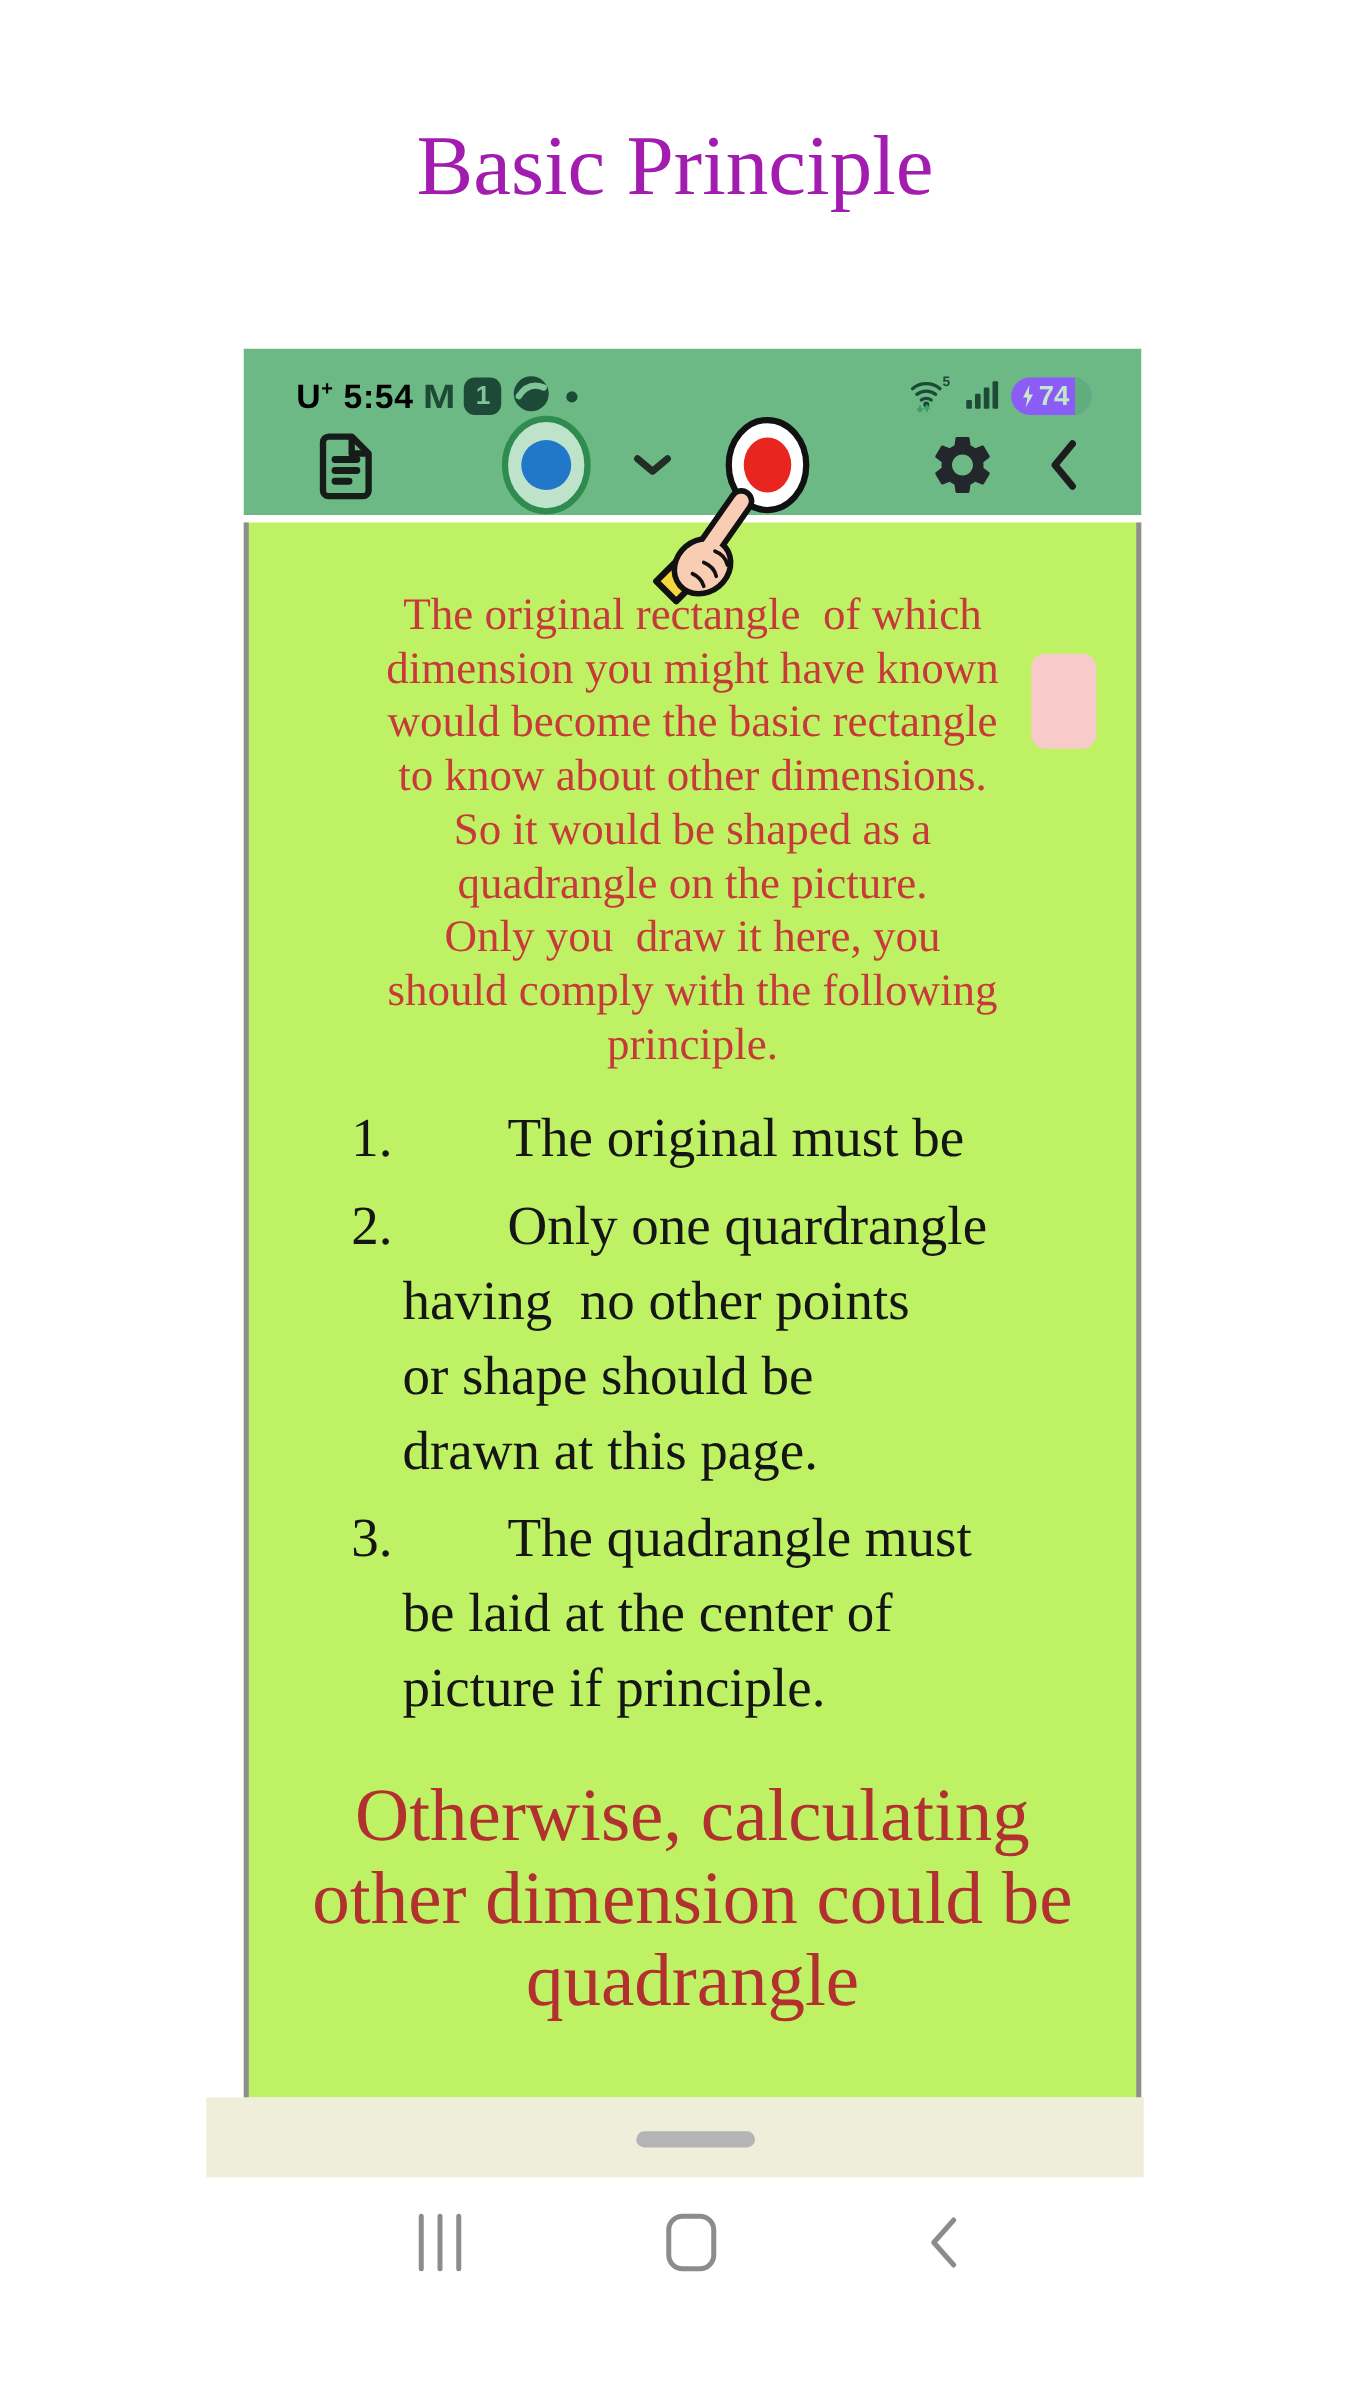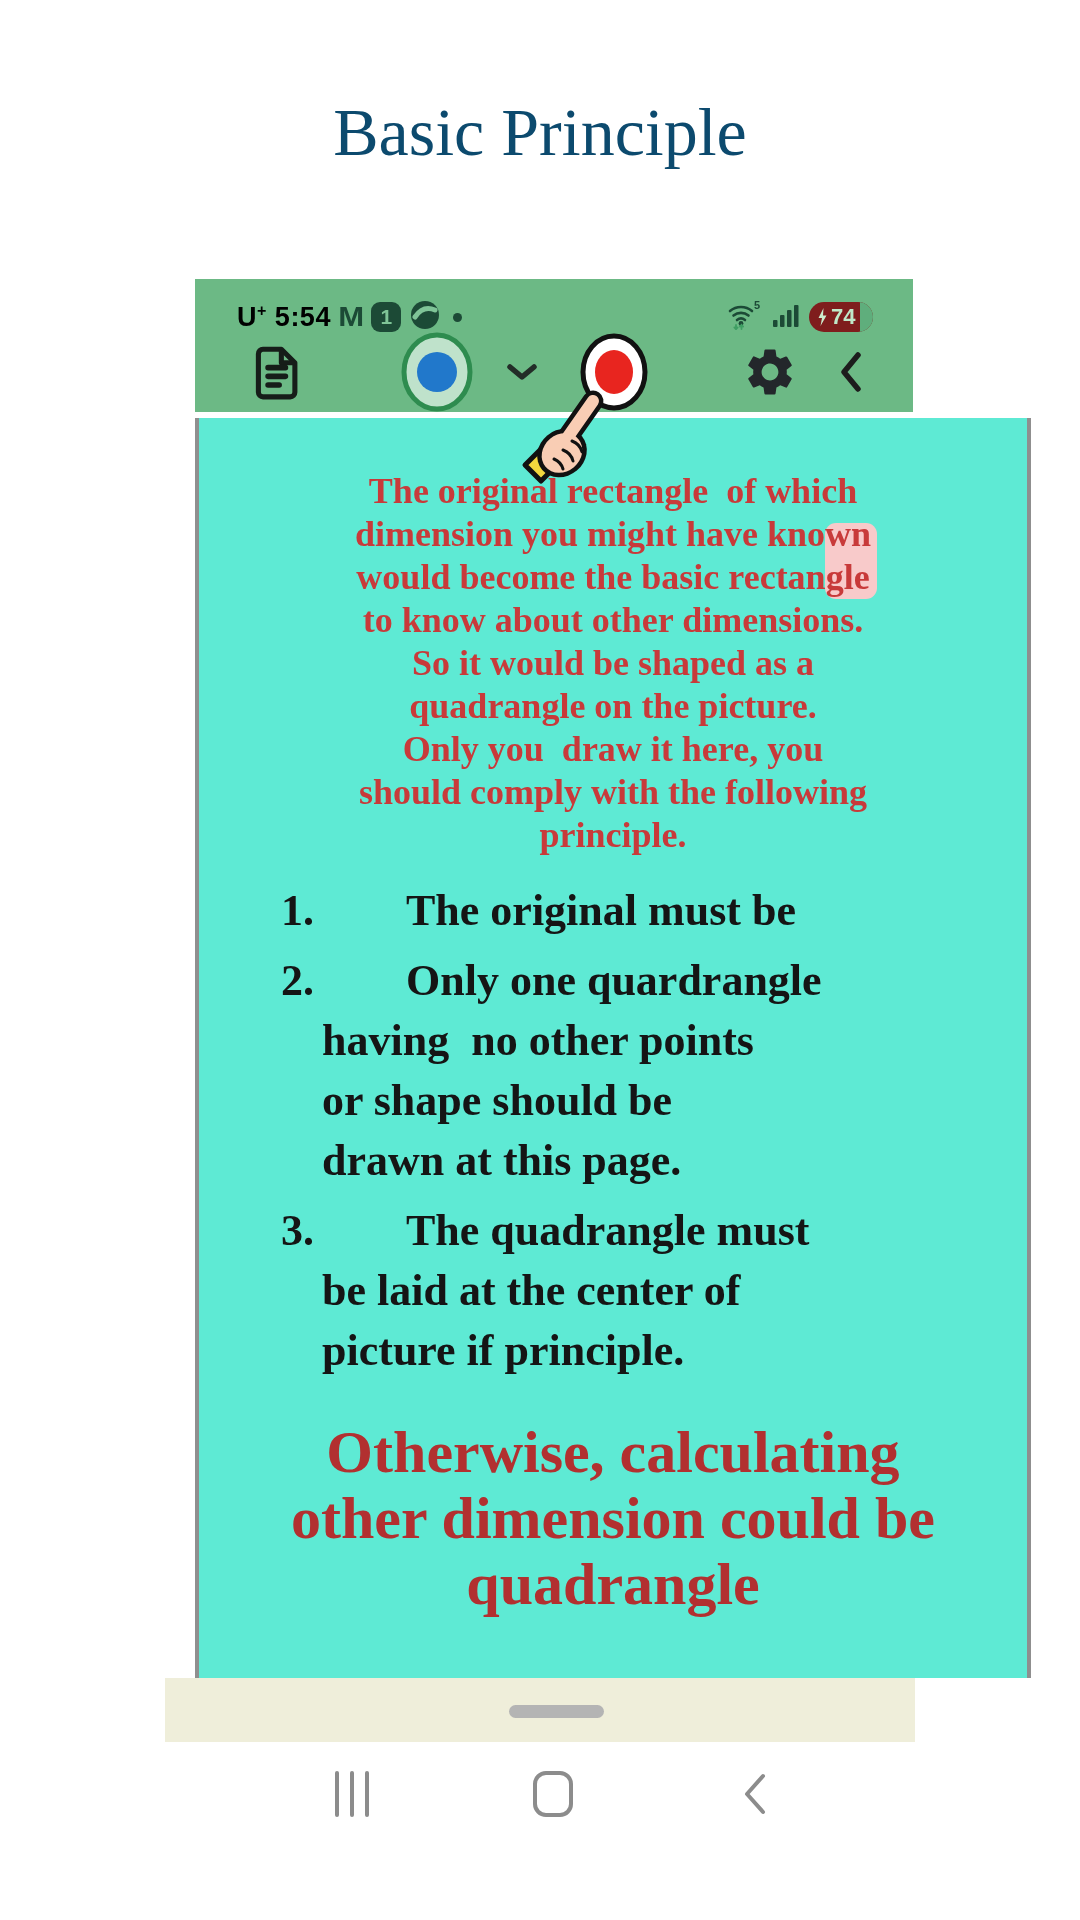--- a/index.html
+++ b/index.html
@@ -1,41 +1,41 @@
 <!DOCTYPE html>
 <html><head>
 <meta charset="utf-8">
 <style>
   html,body{margin:0;padding:0;background:#ffffff;}
   .page{position:relative;width:1080px;height:1920px;background:#ffffff;overflow:hidden;
         font-family:"Liberation Serif","DejaVu Serif",serif;}
 
   
   .page-title{position:absolute;top:86px;left:0;width:1080px;text-align:center;
-              font-size:68px;line-height:92px;color:#0c4a6e;font-weight:400;}
+              font-size:68px;line-height:92px;color:#a21caf;font-weight:400;}
 
   
   .phone{position:absolute;left:195px;top:279px;width:718px;height:1399px;}
 
   .app-header{position:absolute;left:0;top:0;width:718px;height:133px;background:#6cb985;}
-  .content{position:absolute;left:0;top:139px;width:836px;height:1260px;background:#5eead4;
-           border-left:4px solid #8f8f8f;border-right:4px solid #8f8f8f;box-sizing:border-box;font-weight:bold;}
+  .content{position:absolute;left:0;top:139px;width:718px;height:1260px;background:#bef264;
+           border-left:4px solid #8f8f8f;border-right:4px solid #8f8f8f;box-sizing:border-box;}
 
   
   .statusbar{position:absolute;left:0;top:14px;width:718px;height:48px;display:flex;
              align-items:center;justify-content:space-between;padding:0 40px 0 42px;
              box-sizing:border-box;font-family:"Liberation Sans",sans-serif;}
   .sb-left,.sb-right{display:flex;align-items:center;gap:9px;}
   .sb-time{color:#000000;font-weight:700;font-size:27px;letter-spacing:0.5px;}
   .sb-time sup{font-size:16px;}
   .gmail-m{color:#1c4a36;font-weight:800;font-size:27px;transform:scaleX(1.15);}
   .badge1{width:30px;height:30px;border-radius:9px;background:#1c4a36;color:#7fc497;
           font-weight:800;font-size:21px;display:flex;align-items:center;justify-content:center;}
   .sb-dot{width:9px;height:9px;border-radius:50%;background:#1c4a36;margin-left:4px;}
-  .battery{position:relative;width:64px;height:30px;border-radius:15px;background:#7f1d1d;
+  .battery{position:relative;width:64px;height:30px;border-radius:15px;background:#8b5cf6;
            overflow:hidden;display:flex;align-items:center;}
   .battery-cap{position:absolute;right:0;top:0;width:13px;height:30px;background:#5fae7c;}
   .battery-text{position:relative;color:#bfe9c9;font-weight:800;font-size:22px;margin-left:22px;
                 font-family:"Liberation Sans",sans-serif;}
   .battery-bolt{position:absolute;left:7px;top:5px;}
 
   
   .toolbar{position:absolute;left:0;top:53px;width:718px;height:80px;}
   .tb{position:absolute;}
 

